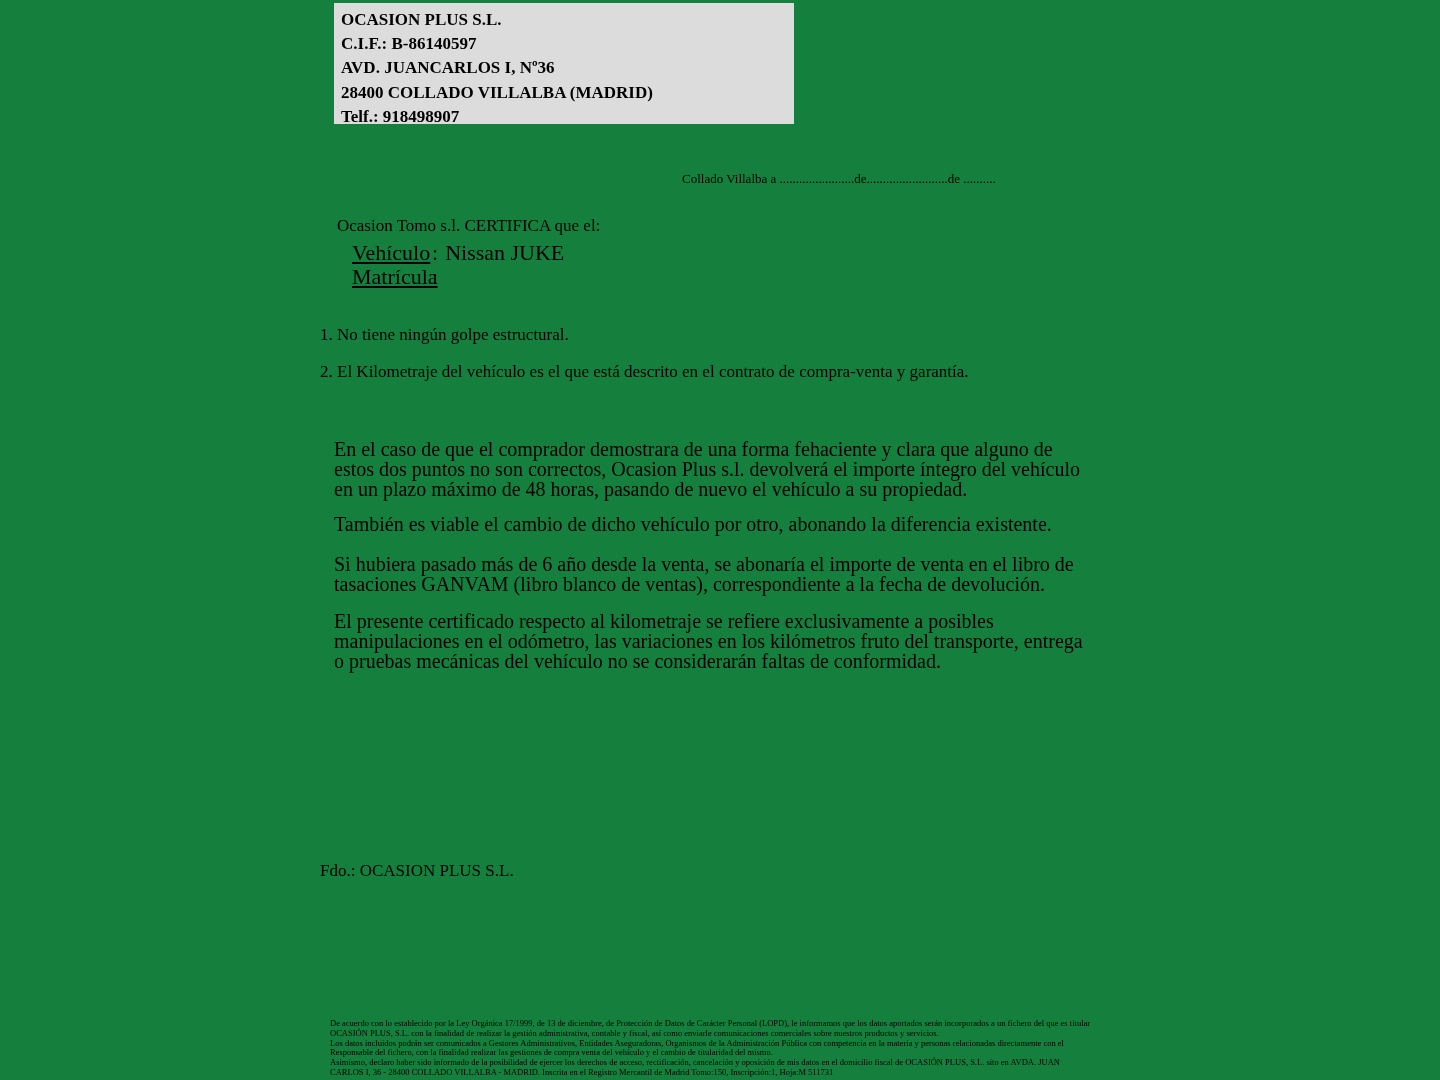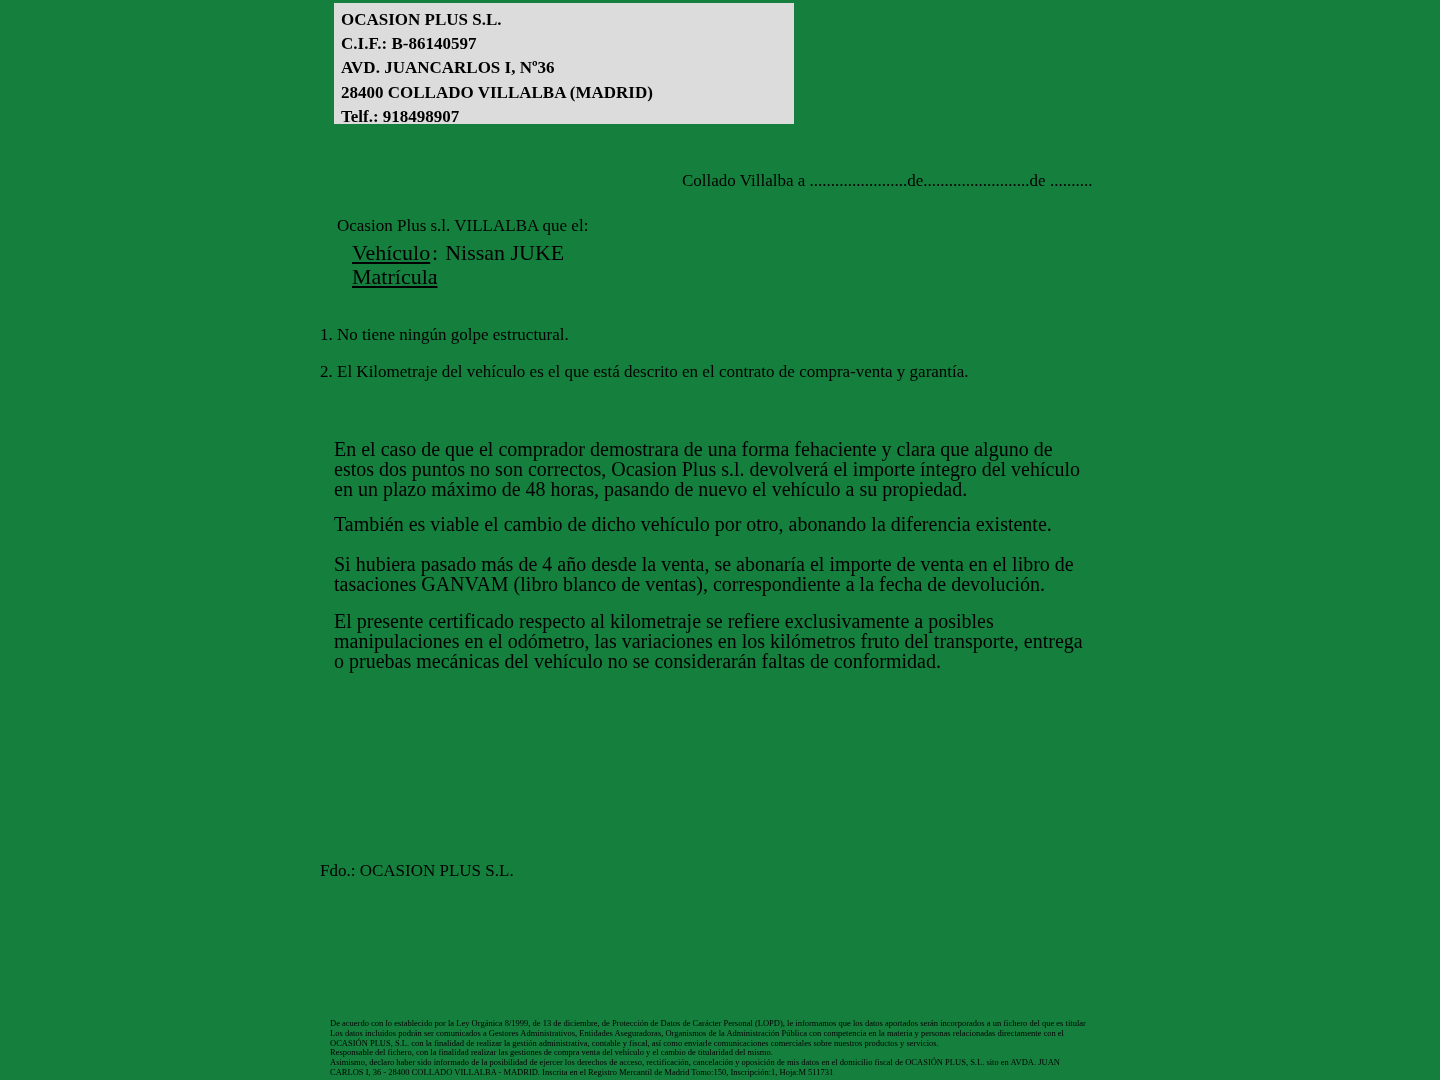--- a/index.html
+++ b/index.html
@@ -25,21 +25,21 @@
   .hb-line {
     font-weight: bold;
     font-size: 17px;
     line-height: 24.2px;
     white-space: nowrap;
   }
   .date-line {
     position: absolute;
     left: 682px;
     top: 171px;
-    font-size: 17px;
+    font-size: 13px;
     white-space: nowrap;
   }
   .cert-intro {
     position: absolute;
     left: 337px;
     top: 216px;
     font-size: 17px;
     white-space: nowrap;
   }
   .cert-row {
@@ -102,42 +102,42 @@
   <div class="header-box" style="background: rgb(220, 220, 220);">
     <div class="hb-line">OCASION PLUS S.L.</div>
     <div class="hb-line">C.I.F.: B-86140597</div>
     <div class="hb-line">AVD. JUANCARLOS I, Nº36</div>
     <div class="hb-line">28400 COLLADO VILLALBA (MADRID)</div>
     <div class="hb-line">Telf.: 918498907</div>
   </div>
 
   <div class="date-line">Collado Villalba a .......................de.........................de ..........</div>
 
-  <div class="cert-intro">Ocasion Plus s.l. VILLALBA que el:</div>
+  <div class="cert-intro">Ocasion Tomo s.l. CERTIFICA que el:</div>
 
   <div class="cert-row vehicle">
     <span class="cert-label-wrap"><span class="cert-label">Vehículo</span></span><span class="cert-sep">:</span><span class="cert-value">Nissan JUKE</span>
   </div>
 
   <div class="cert-row plate">
     <span class="cert-label-wrap"><span class="cert-label">Matrícula</span></span><span class="cert-sep">:</span><span class="cert-value"></span>
   </div>
 
   <div class="point p1">1. No tiene ningún golpe estructural.</div>
   <div class="point p2">2. El Kilometraje del vehículo es el que está descrito en el contrato de compra-venta y garantía.</div>
 
   <div class="para pa1">En el caso de que el comprador demostrara de una forma fehaciente y clara que alguno de estos dos puntos no son correctos, Ocasion Plus s.l. devolverá el importe íntegro del vehículo en un plazo máximo de 48 horas, pasando de nuevo el vehículo a su propiedad.</div>
   <div class="para pa2">También es viable el cambio de dicho vehículo por otro, abonando la diferencia existente.</div>
-  <div class="para pa3">Si hubiera pasado más de 4 año desde la venta, se abonaría el importe de venta en el libro de tasaciones GANVAM (libro blanco de ventas), correspondiente a la fecha de devolución.</div>
+  <div class="para pa3">Si hubiera pasado más de 6 año desde la venta, se abonaría el importe de venta en el libro de tasaciones GANVAM (libro blanco de ventas), correspondiente a la fecha de devolución.</div>
   <div class="para pa4">El presente certificado respecto al kilometraje se refiere exclusivamente a posibles manipulaciones en el odómetro, las variaciones en los kilómetros fruto del transporte, entrega o pruebas mecánicas del vehículo no se considerarán faltas de conformidad.</div>
 
   <div class="signature">Fdo.: OCASION PLUS S.L.</div>
 
   <div class="legal">
-    <div class="legal-line">De acuerdo con lo establecido por la Ley Orgánica 8/1999, de 13 de diciembre, de Protección de Datos de Carácter Personal (LOPD), le informamos que los datos aportados serán incorporados a un fichero del que es titular</div>
+    <div class="legal-line">De acuerdo con lo establecido por la Ley Orgánica 17/1999, de 13 de diciembre, de Protección de Datos de Carácter Personal (LOPD), le informamos que los datos aportados serán incorporados a un fichero del que es titular</div>
+    <div class="legal-line">OCASIÓN PLUS, S.L. con la finalidad de realizar la gestión administrativa, contable y fiscal, así como enviarle comunicaciones comerciales sobre nuestros productos y servicios.</div>
     <div class="legal-line">Los datos incluidos podrán ser comunicados a Gestores Administrativos, Entidades Aseguradoras, Organismos de la Administración Pública con competencia en la materia y personas relacionadas directamente con el</div>
-    <div class="legal-line">OCASIÓN PLUS, S.L. con la finalidad de realizar la gestión administrativa, contable y fiscal, así como enviarle comunicaciones comerciales sobre nuestros productos y servicios.</div>
     <div class="legal-line">Responsable del fichero, con la finalidad realizar las gestiones de compra venta del vehículo y el cambio de titularidad del mismo.</div>
     <div class="legal-line">Asimismo, declaro haber sido informado de la posibilidad de ejercer los derechos de acceso, rectificación, cancelación y oposición de mis datos en el domicilio fiscal de OCASIÓN PLUS, S.L. sito en AVDA. JUAN</div>
     <div class="legal-line">CARLOS I, 36 - 28400 COLLADO VILLALBA - MADRID. Inscrita en el Registro Mercantil de Madrid Tomo:150, Inscripción:1, Hoja:M 511731</div>
   </div>
 
 </div>
 
 </body></html>

